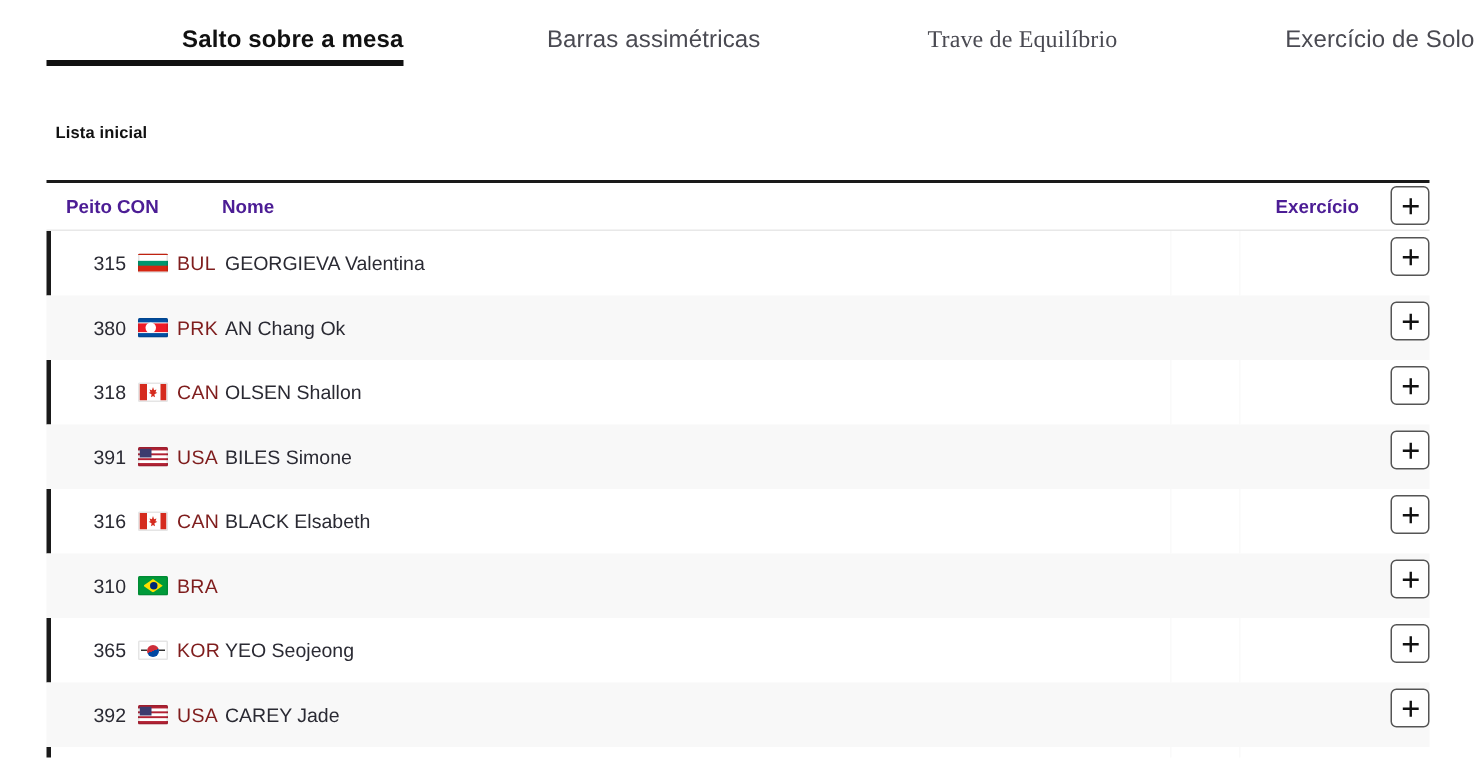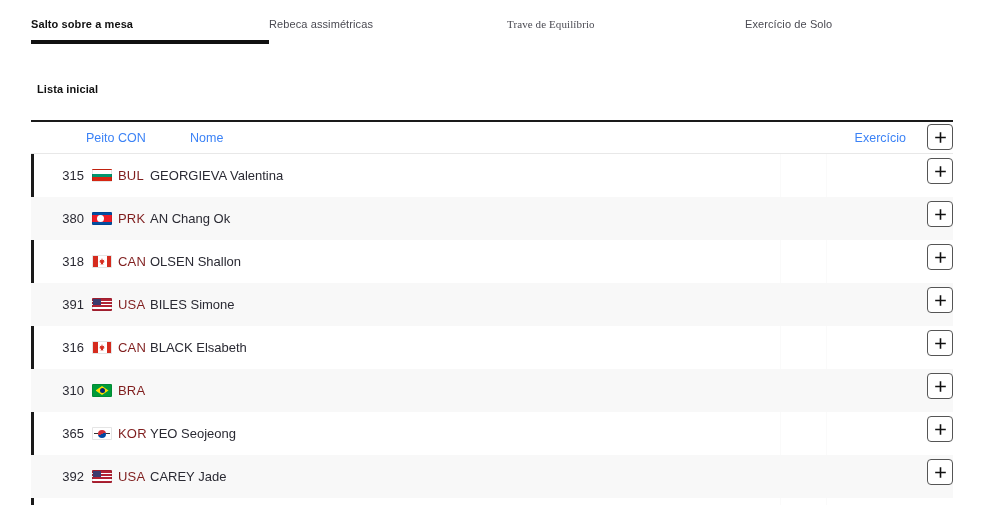--- a/index.html
+++ b/index.html
@@ -32,23 +32,23 @@
     align-items: flex-start;
     padding-top: 0;
     background: #ffffff;
   }
   .tab {
     position: relative;
     height: 56px;
     box-sizing: border-box;
     display: flex;
     align-items: flex-start;
-    justify-content: flex-start;
+    justify-content: flex-end;
     padding-top: 18px;
-    font-size: 11px;
+    font-size: 16px;
     color: #4a4a52;
     letter-spacing: .1px;
     cursor: pointer;
     user-select: none;
   }
   .tab-0 { width: 238px; margin-left: 31px; }
   .tab-1 { width: 238px; margin-left: 0px; }
   .tab-2 { width: 238px; margin-left: 0px; font-family: Liberation Serif, serif; }
   .tab-3 { width: 238px; margin-left: 0px; }
 
@@ -91,24 +91,23 @@
     position: relative;
     height: 31px;
     border-top: 2px solid #1a1a1a;
     border-bottom: 1px solid #e8e8e8;
     background: #ffffff;
   }
   .thead .th {
     position: absolute;
     top: 9px;
     font-size: 12.5px;
-    color: #3b82f6;
-    font-weight: 400;
+    color: #4c1d95;
+    font-weight: 700;
     white-space: nowrap;
-    margin-left: 42px;
   }
   .th-bib   { left: 13px; }
   .th-name  { left: 117px; }
   .th-score { right: 47px; }
 
   .hdr-plus {
     position: absolute;
     right: 0px;
     top: 2px;
   }
@@ -281,21 +280,21 @@
 </head>
 <body>
 
 <div class="page">
 
   <div class="tabbar">
     <div class="tab tab-0 active">
       <span>Salto sobre a mesa</span>
     </div>
     <div class="tab tab-1">
-      <span>Rebeca assimétricas</span>
+      <span>Barras assimétricas</span>
     </div>
     <div class="tab tab-2">
       <span>Trave de Equilíbrio</span>
     </div>
     <div class="tab tab-3">
       <span>Exercício de Solo</span>
     </div>
   </div>
 
   <h2 class="section-title">Lista inicial</h2>

